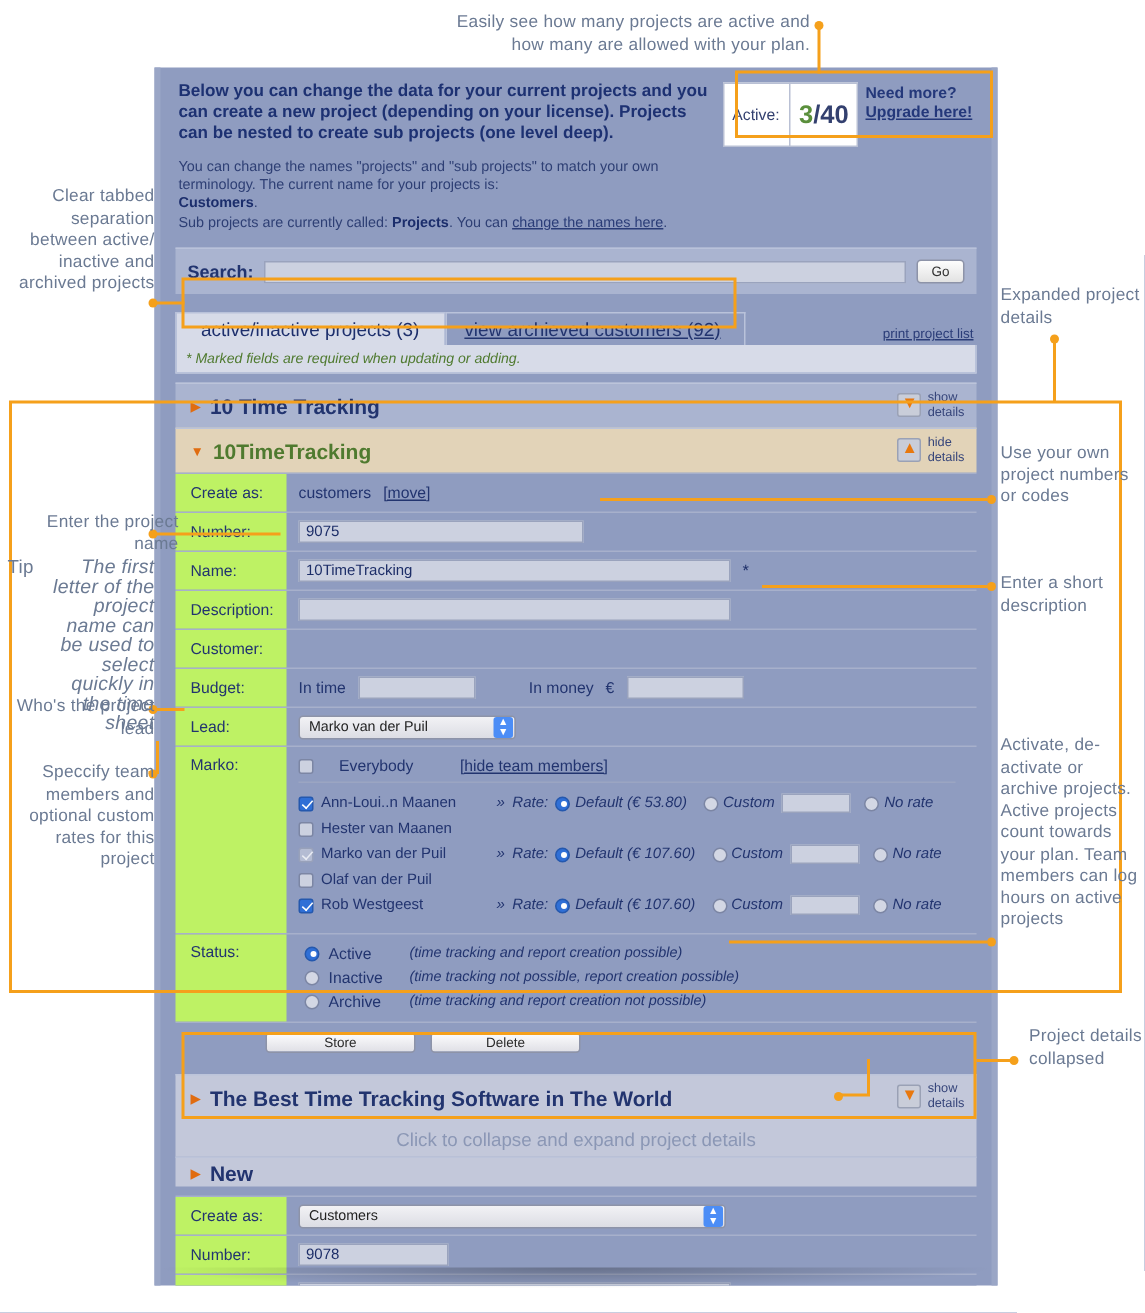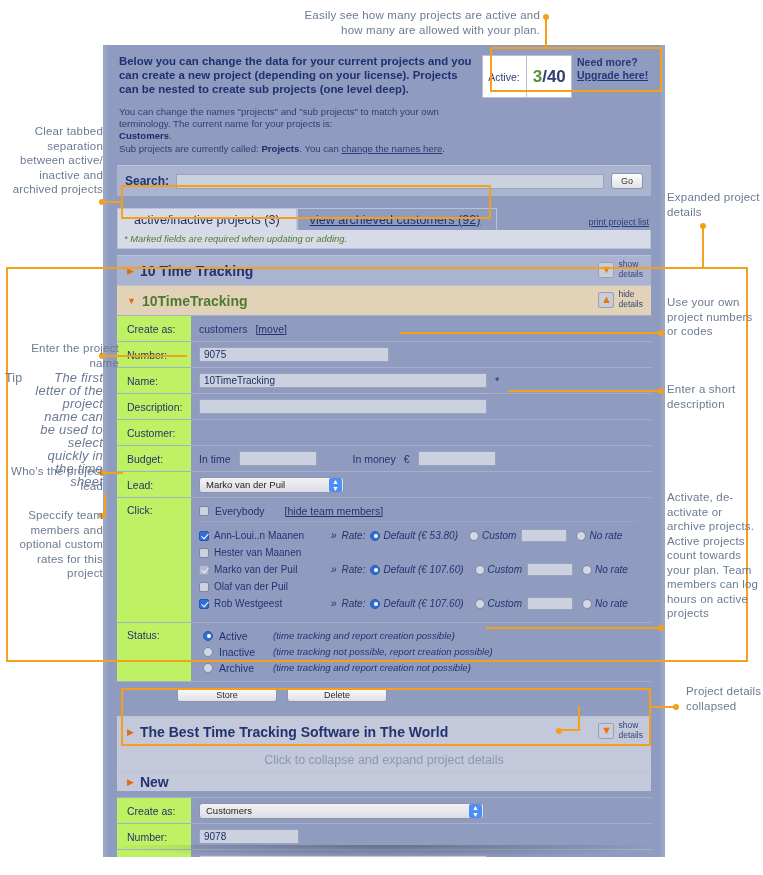--- a/index.html
+++ b/index.html
@@ -375,23 +375,23 @@
       <div class="flabel">Lead:</div>
       <div class="fval">
         <div class="sel" style="width:145px;">
           <span>Marko van der Puil</span>
           <span class="arrow">▲<br>▼</span>
         </div>
       </div>
     </div>
 
     <div class="frow" style="align-items:stretch;">
-      <div class="flabel" style="align-items:flex-start;padding-top:6px;">Click:</div>
+      <div class="flabel" style="align-items:flex-start;padding-top:6px;">Marko:</div>
       <div class="fval" style="flex-direction:column;align-items:stretch;gap:0;padding-top:5px;padding-bottom:6px;">
-        <div style="display:flex;align-items:center;gap:6px;height:15px;">
+        <div style="display:flex;align-items:center;gap:17px;height:15px;">
           <span class="cb"></span>
           <span>Everybody</span>
           <a href="#" class="lnk" style="margin-left:14px;">[hide team members]</a>
         </div>
         <div class="teamsep"></div>
         <div class="teamlist">
 
           <div class="teamline">
             <span class="cb on"></span>
             <span class="nm">Ann-Loui..n Maanen</span>

